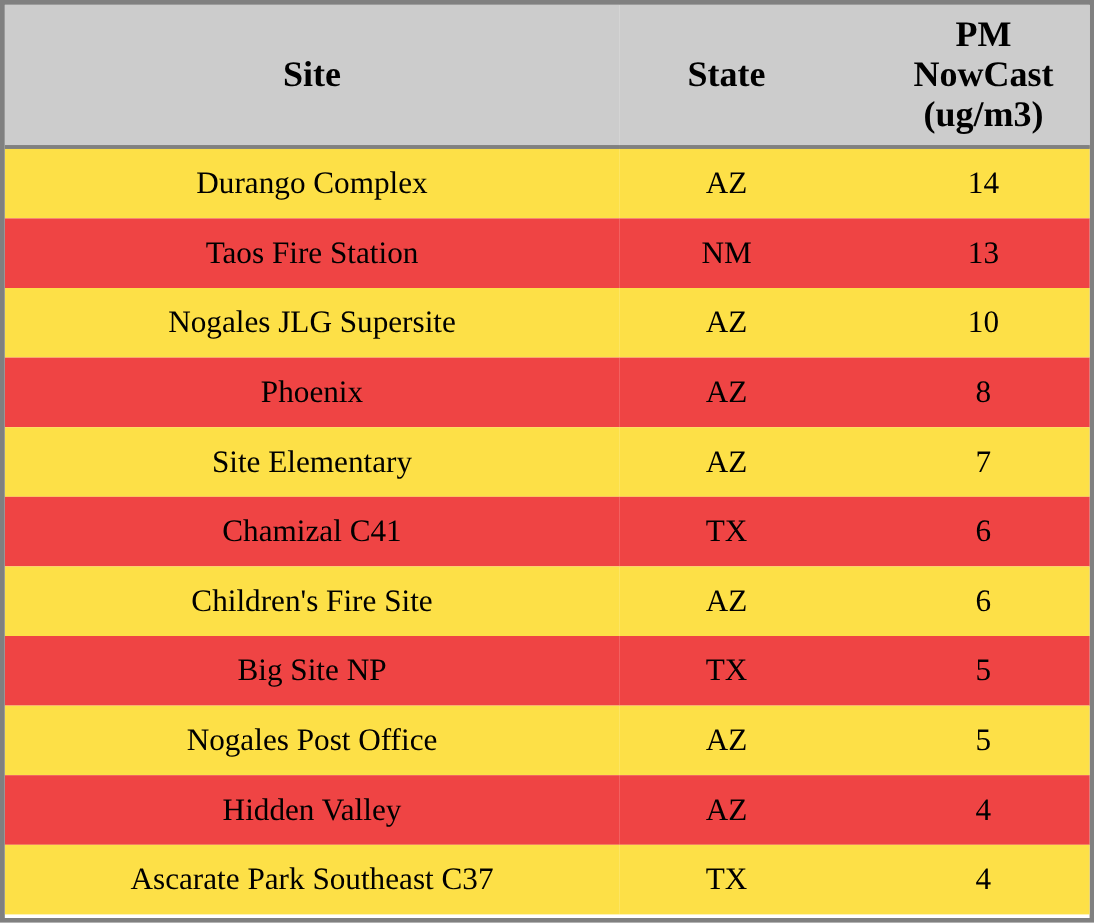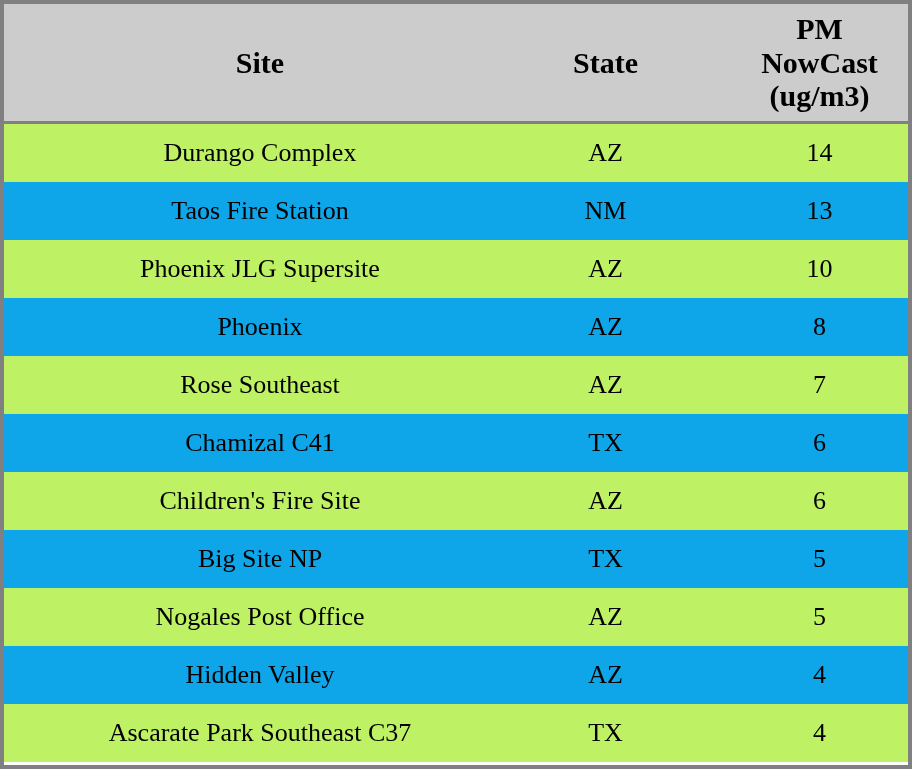--- a/index.html
+++ b/index.html
@@ -45,22 +45,22 @@
     font-family: "Liberation Serif", serif;
     font-size: 26px;
     color: #000000;
     text-align: center;
     vertical-align: middle;
     height: 58px;
     padding: 0 6px;
     border: none;
     white-space: nowrap;
   }
-  tbody tr.odd-row td { background: #bef264; }
-  tbody tr.even-row td { background: #0ea5e9; }
+  tbody tr.odd-row td { background: #fde047; }
+  tbody tr.even-row td { background: #ef4444; }
 </style>
 </head>
 <body>
 
 <div id="table-frame">
   <table>
     <thead>
       <tr>
         <th class="col-site">Site</th>
         <th class="col-state">State</th>
@@ -76,31 +76,31 @@
         <td>Durango Complex</td>
         <td>AZ</td>
         <td>14</td>
       </tr>
       <tr class="even-row">
         <td>Taos Fire Station</td>
         <td>NM</td>
         <td>13</td>
       </tr>
       <tr class="odd-row">
-        <td>Phoenix JLG Supersite</td>
+        <td>Nogales JLG Supersite</td>
         <td>AZ</td>
         <td>10</td>
       </tr>
       <tr class="even-row">
         <td>Phoenix</td>
         <td>AZ</td>
         <td>8</td>
       </tr>
       <tr class="odd-row">
-        <td>Rose Southeast</td>
+        <td>Site Elementary</td>
         <td>AZ</td>
         <td>7</td>
       </tr>
       <tr class="even-row">
         <td>Chamizal C41</td>
         <td>TX</td>
         <td>6</td>
       </tr>
       <tr class="odd-row">
         <td>Children's Fire Site</td>

